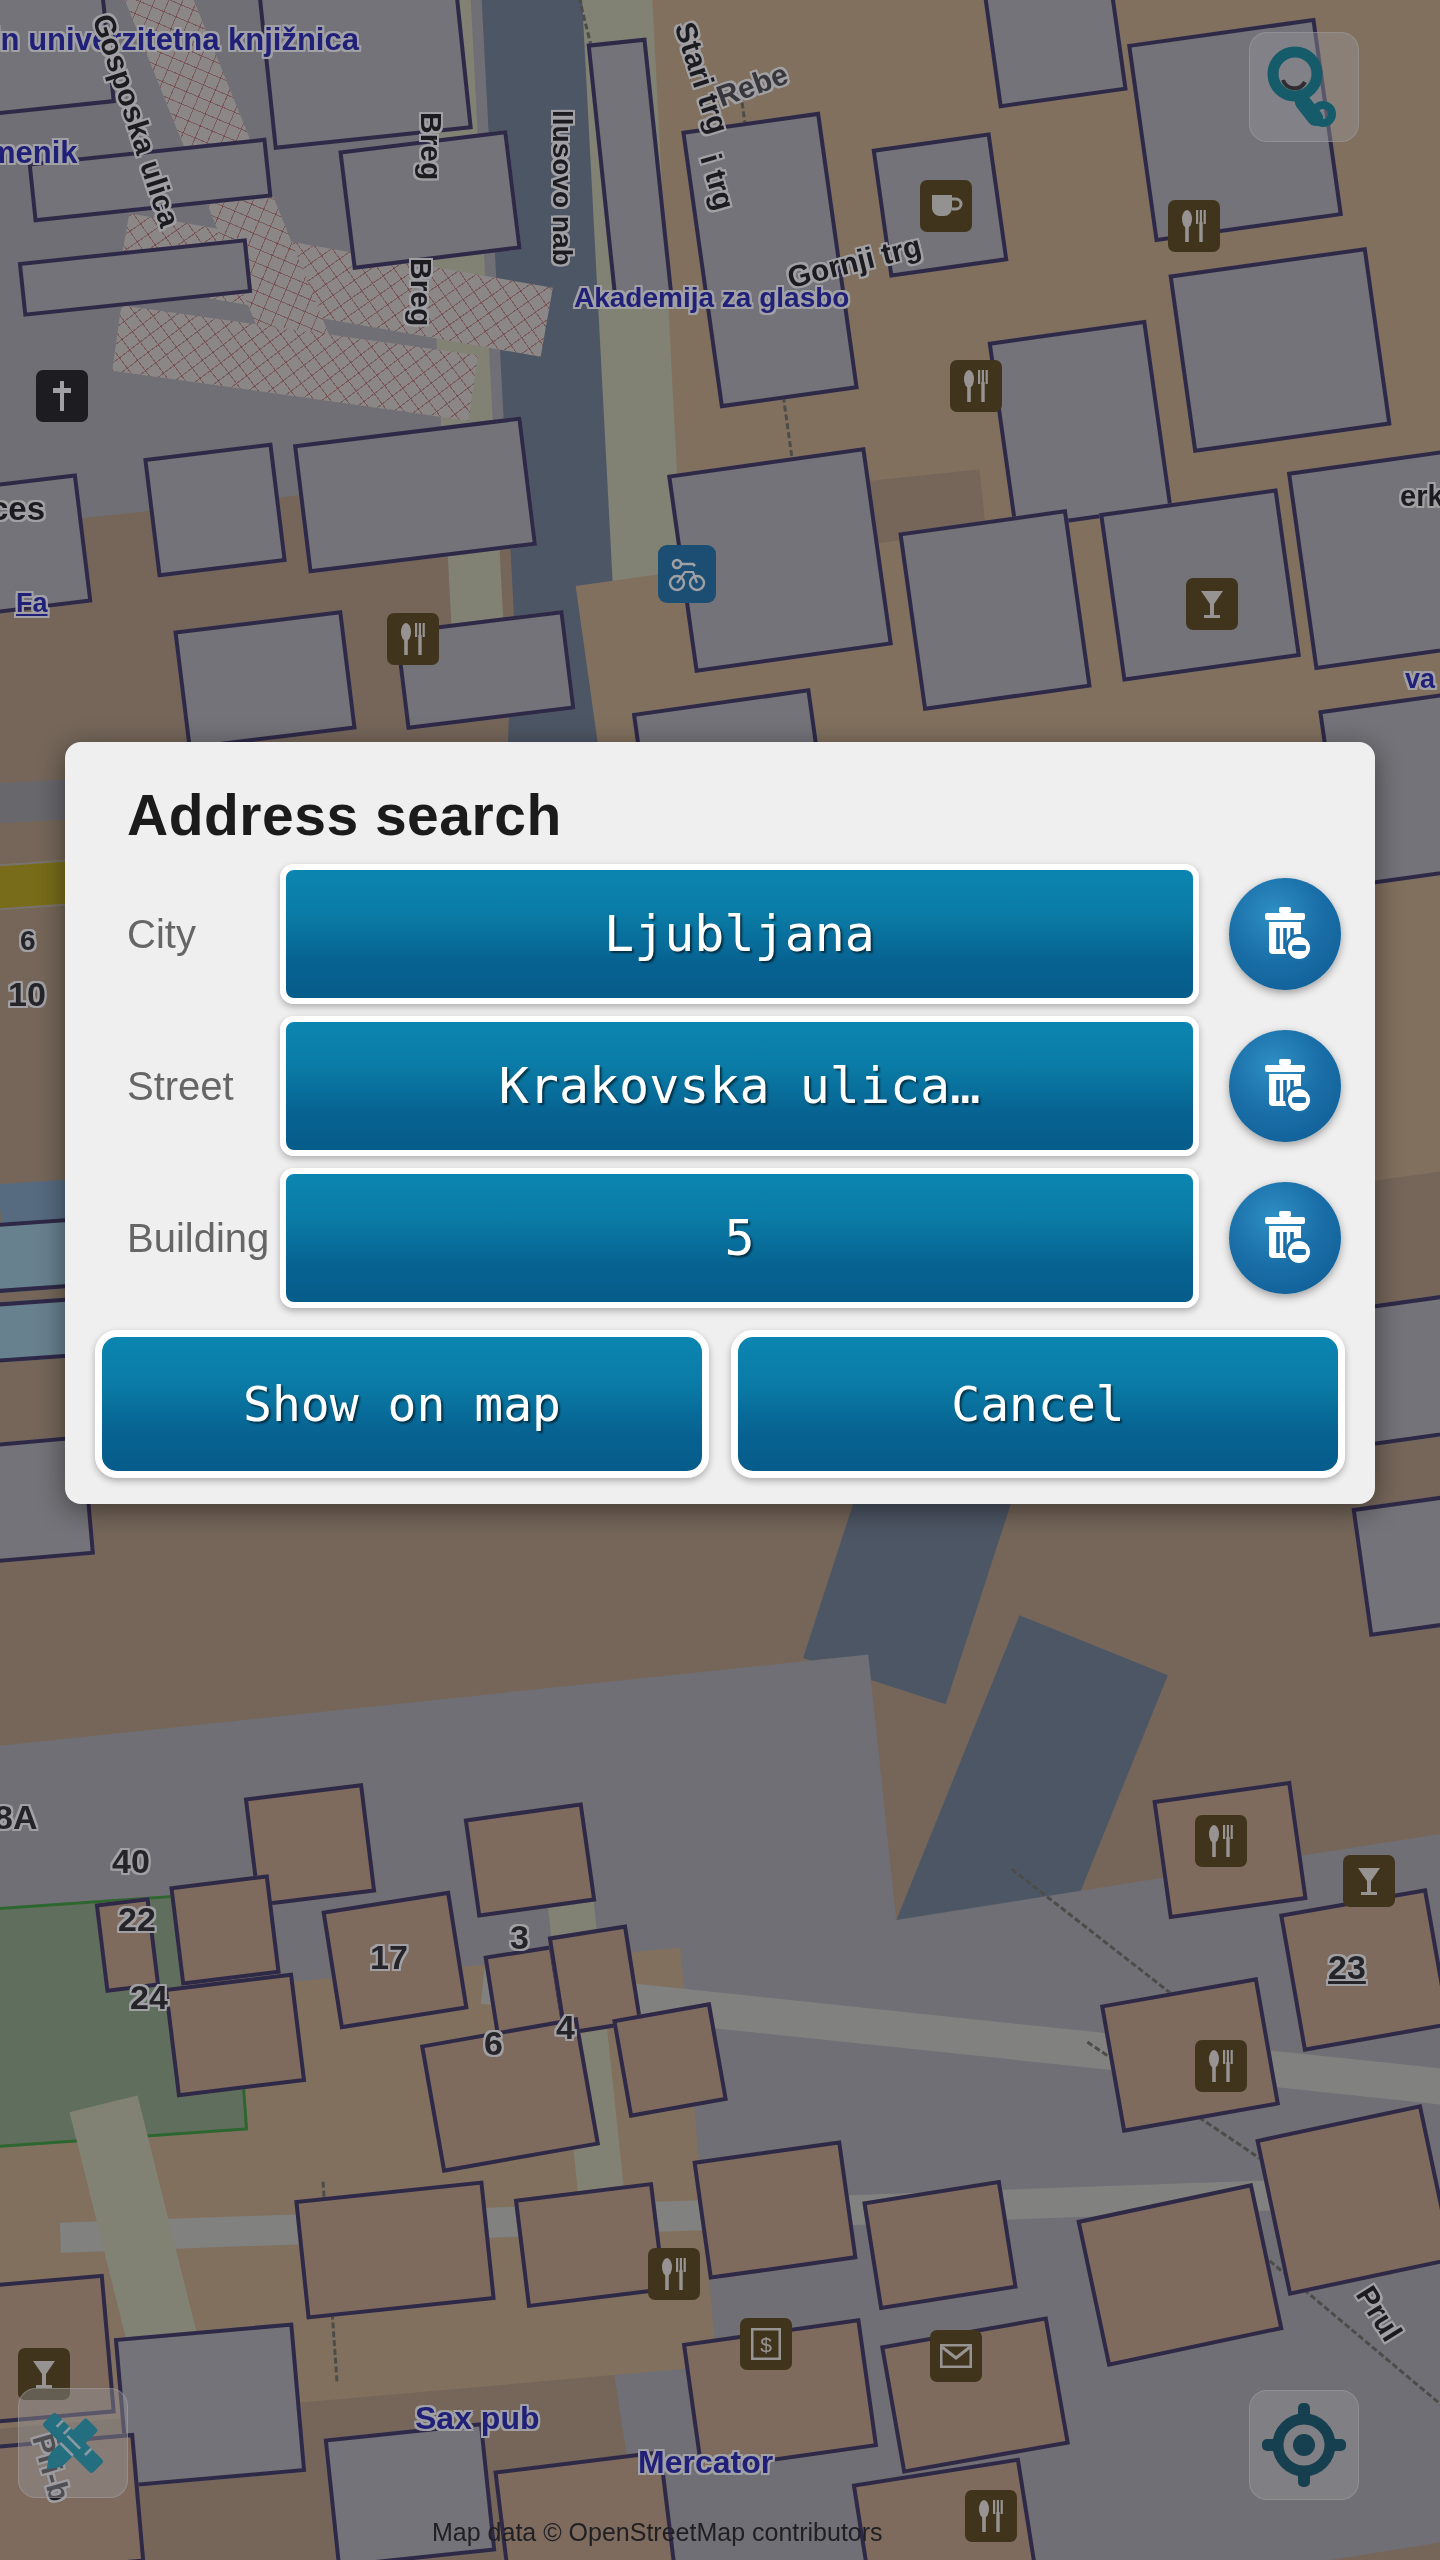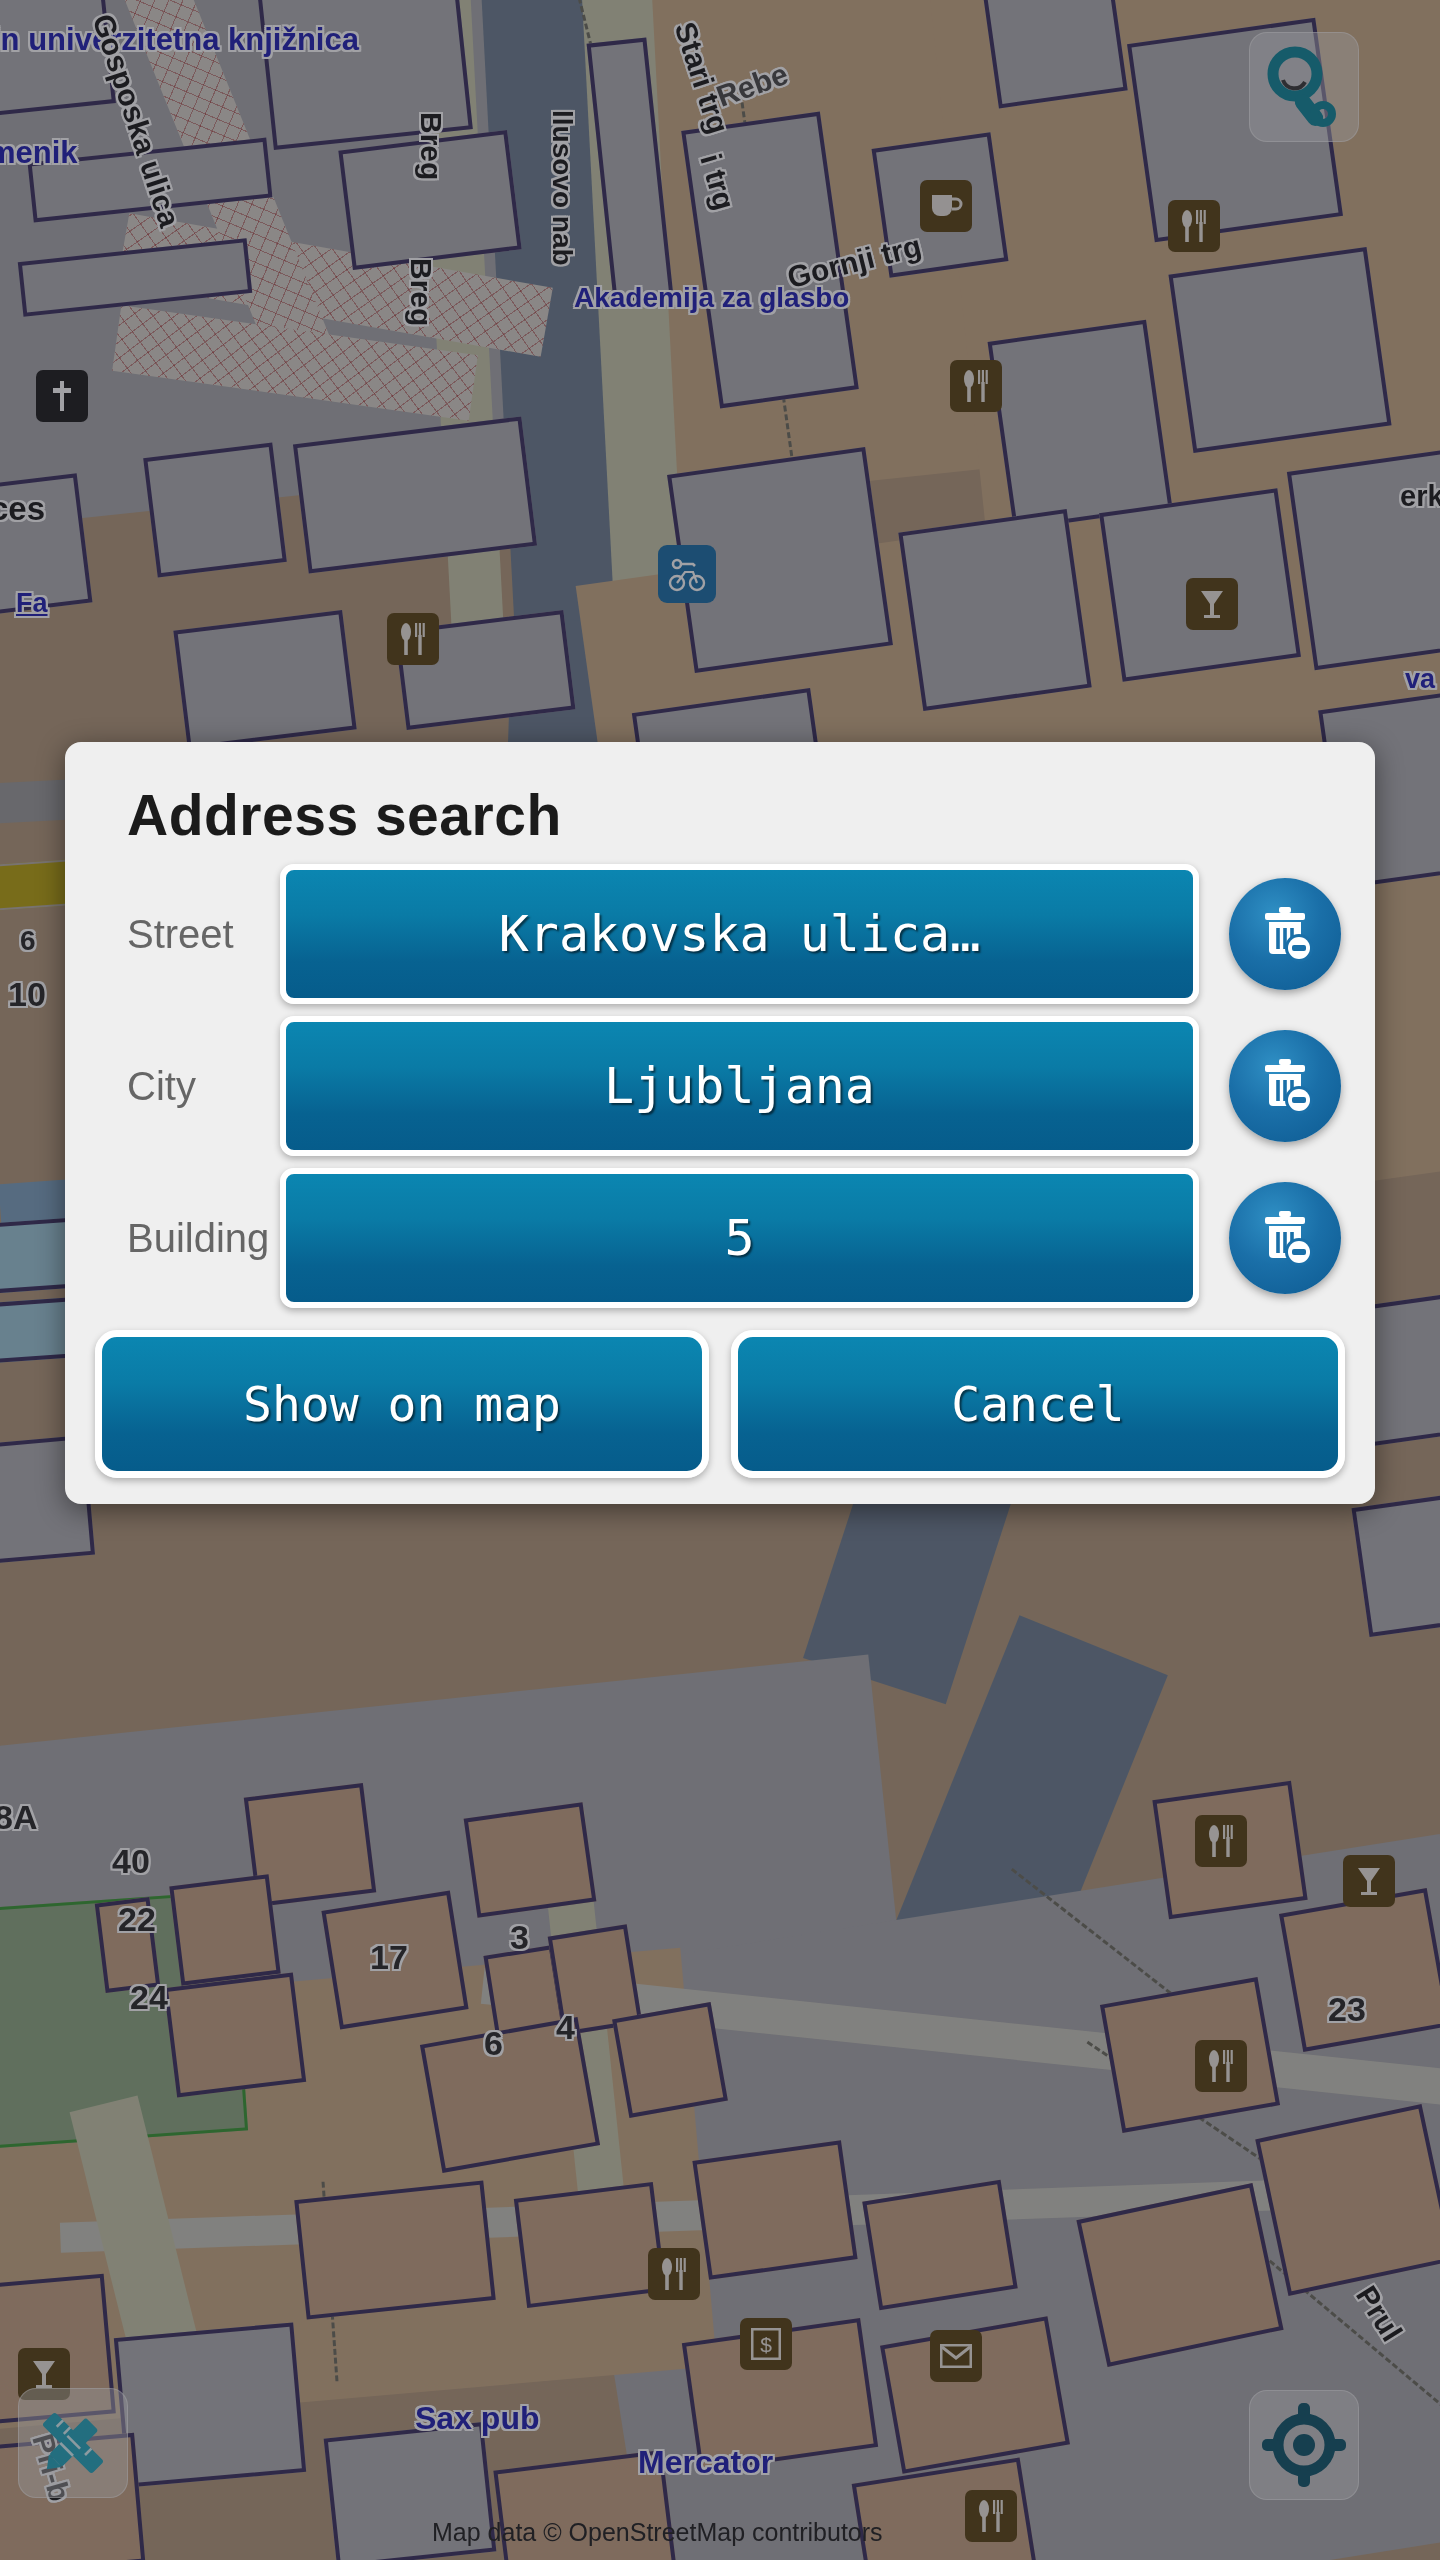--- a/index.html
+++ b/index.html
@@ -329,21 +329,21 @@
     <span class="mlabel num" style="left:20px;top:925px;font-size:28px;">6</span>
     <span class="mlabel num" style="left:-6px;top:1798px;">8A</span>
     <span class="mlabel poi" style="left:162px;top:1098px;font-size:30px;">Pri Škofu</span>
     <span class="mlabel num" style="left:112px;top:1842px;">40</span>
     <span class="mlabel num" style="left:118px;top:1900px;">22</span>
     <span class="mlabel num" style="left:130px;top:1978px;">24</span>
     <span class="mlabel num" style="left:370px;top:1938px;">17</span>
     <span class="mlabel num" style="left:510px;top:1918px;">3</span>
     <span class="mlabel num" style="left:484px;top:2024px;">6</span>
     <span class="mlabel num" style="left:556px;top:2008px;">4</span>
-    <span class="mlabel num" style="left:1328px;top:1990px;">23</span>
+    <span class="mlabel num" style="left:1328px;top:1948px;text-decoration:underline;">23</span>
     <span class="mlabel poi" style="left:415px;top:2400px;font-size:32px;">Sax pub</span>
     <span class="mlabel poi" style="left:638px;top:2444px;font-size:32px;">Mercator</span>
     <span class="mlabel street" style="left:1378px;top:2280px;transform:rotate(58deg);transform-origin:left top;">Prul</span>
     <span class="mlabel street" style="left:58px;top:2430px;transform:rotate(74deg);transform-origin:left top;">Pri-b</span>
     <span class="mlabel attrib" style="left:432px;top:2518px;">Map data © OpenStreetMap contributors</span>
 
     <div class="poi-chip dark" style="left:36px;top:370px;">
       <svg width="30" height="34" viewBox="0 0 30 34">
           <path d="M13 2h4v7h7v5h-7v18h-4V14H6V9h7z" fill="#fff"></path>
         </svg>
@@ -503,42 +503,42 @@
     </div>
   </div>
 
   <div id="scrim"></div>
 
   <div id="dialog">
 
     <div id="dlg-title">Address search</div>
 
     <div class="field-row">
-      <div class="field-label">Street</div>
-      <div class="field-btn">Krakovska ulica…</div>
+      <div class="field-label">City</div>
+      <div class="field-btn">Ljubljana</div>
       <div class="clear-btn">
         <svg width="64" height="64" viewBox="0 0 64 64">
           <rect x="12" y="11" width="40" height="7" rx="2" fill="#fff"></rect>
           <rect x="26" y="5" width="12" height="6" rx="2" fill="#fff"></rect>
           <path d="M16 20h32v28a4 4 0 0 1-4 4H20a4 4 0 0 1-4-4z" fill="#fff"></path>
           <g stroke="#1a6fa8" stroke-width="3.6">
             <line x1="25" y1="26" x2="25" y2="47"></line>
             <line x1="32" y1="26" x2="32" y2="47"></line>
             <line x1="39" y1="26" x2="39" y2="47"></line>
           </g>
           <circle cx="46" cy="46" r="14" fill="#1a6fa8"></circle>
           <circle cx="46" cy="46" r="11" fill="#fff"></circle>
           <rect x="39" y="43" width="14" height="6" rx="2" fill="#1a6fa8"></rect>
         </svg>
       </div>
     </div>
 
     <div class="field-row">
-      <div class="field-label">City</div>
-      <div class="field-btn">Ljubljana</div>
+      <div class="field-label">Street</div>
+      <div class="field-btn">Krakovska ulica…</div>
       <div class="clear-btn">
         <svg width="64" height="64" viewBox="0 0 64 64">
           <rect x="12" y="11" width="40" height="7" rx="2" fill="#fff"></rect>
           <rect x="26" y="5" width="12" height="6" rx="2" fill="#fff"></rect>
           <path d="M16 20h32v28a4 4 0 0 1-4 4H20a4 4 0 0 1-4-4z" fill="#fff"></path>
           <g stroke="#1a6fa8" stroke-width="3.6">
             <line x1="25" y1="26" x2="25" y2="47"></line>
             <line x1="32" y1="26" x2="32" y2="47"></line>
             <line x1="39" y1="26" x2="39" y2="47"></line>
           </g>

